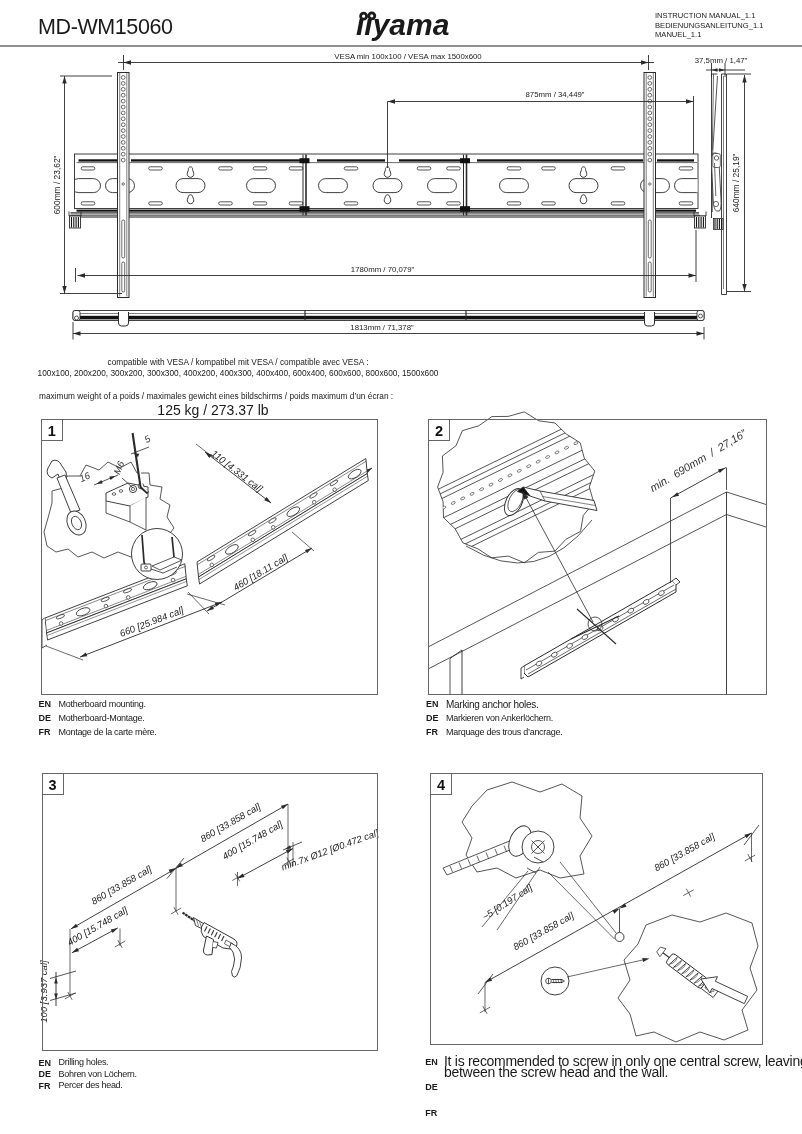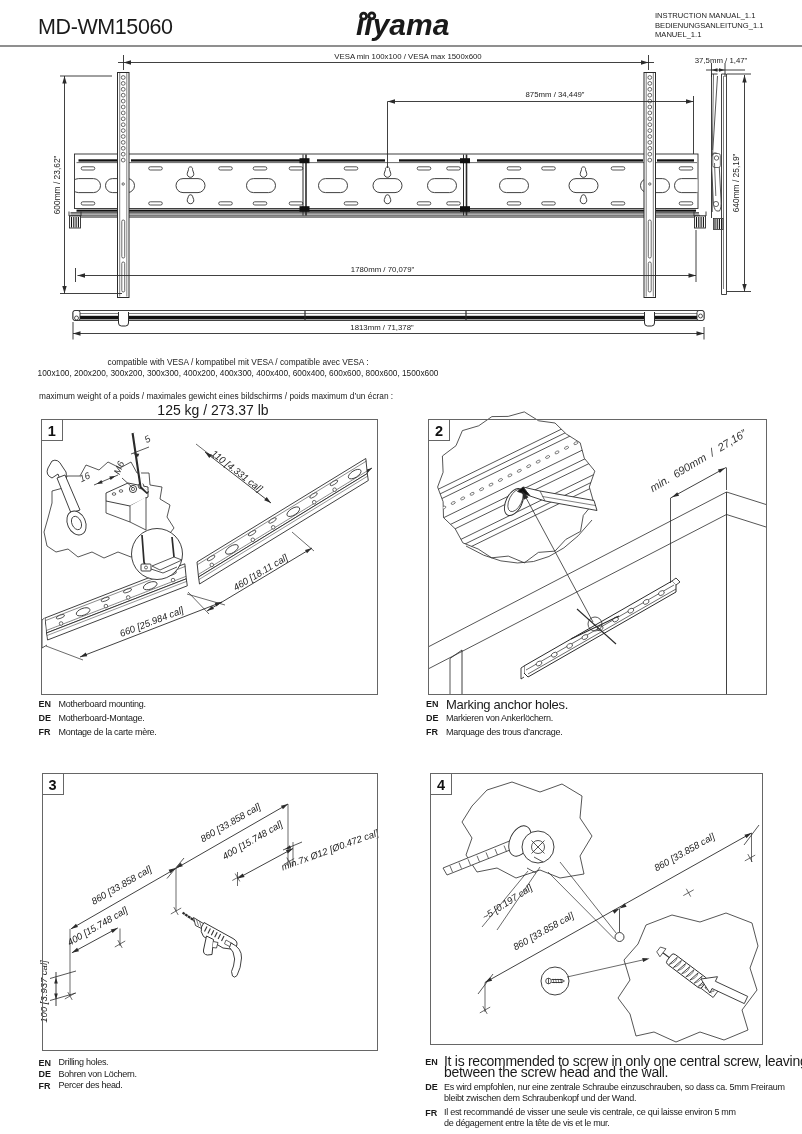--- a/index.html
+++ b/index.html
@@ -667,37 +667,35 @@
 <div style="position:absolute;left:38.5px;top:699.0px;font-size:9px;font-weight:bold;color:#1a1a1a">EN</div>
 <div style="position:absolute;left:58.5px;top:698.5px;font-size:9px;letter-spacing:-0.28px;color:#1a1a1a;line-height:11px;white-space:nowrap">Motherboard mounting.</div>
 
 <div style="position:absolute;left:38.5px;top:713.2px;font-size:9px;font-weight:bold;color:#1a1a1a">DE</div>
 <div style="position:absolute;left:58.5px;top:712.7px;font-size:9px;letter-spacing:-0.28px;color:#1a1a1a;line-height:11px;white-space:nowrap">Motherboard-Montage.</div>
 
 <div style="position:absolute;left:38.5px;top:727.4px;font-size:9px;font-weight:bold;color:#1a1a1a">FR</div>
 <div style="position:absolute;left:58.5px;top:726.9px;font-size:9px;letter-spacing:-0.28px;color:#1a1a1a;line-height:11px;white-space:nowrap">Montage de la carte mère.</div>
 
 <div style="position:absolute;left:426px;top:699.0px;font-size:9px;font-weight:bold;color:#1a1a1a">EN</div>
-<div style="position:absolute;left:446px;top:698.5px;font-size:13px;letter-spacing:-0.28px;color:#1a1a1a;line-height:11px;white-space:nowrap">Marking anchor holes.</div>
+<div style="position:absolute;left:446px;top:698.5px;font-size:10px;letter-spacing:-0.28px;color:#1a1a1a;line-height:11px;white-space:nowrap">Marking anchor holes.</div>
 
 <div style="position:absolute;left:426px;top:713.2px;font-size:9px;font-weight:bold;color:#1a1a1a">DE</div>
 <div style="position:absolute;left:446px;top:712.7px;font-size:9px;letter-spacing:-0.28px;color:#1a1a1a;line-height:11px;white-space:nowrap">Markieren von Ankerlöchern.</div>
 
 <div style="position:absolute;left:426px;top:727.4px;font-size:9px;font-weight:bold;color:#1a1a1a">FR</div>
 <div style="position:absolute;left:446px;top:726.9px;font-size:9px;letter-spacing:-0.28px;color:#1a1a1a;line-height:11px;white-space:nowrap">Marquage des trous d’ancrage.</div>
 
 <div style="position:absolute;left:38.5px;top:1057.5px;font-size:9px;font-weight:bold;color:#1a1a1a">EN</div>
 <div style="position:absolute;left:58.5px;top:1057.0px;font-size:9px;letter-spacing:-0.28px;color:#1a1a1a;line-height:11px;white-space:nowrap">Drilling holes.</div>
 
 <div style="position:absolute;left:38.5px;top:1069.2px;font-size:9px;font-weight:bold;color:#1a1a1a">DE</div>
 <div style="position:absolute;left:58.5px;top:1068.7px;font-size:9px;letter-spacing:-0.28px;color:#1a1a1a;line-height:11px;white-space:nowrap">Bohren von Löchern.</div>
 
 <div style="position:absolute;left:38.5px;top:1080.9px;font-size:9px;font-weight:bold;color:#1a1a1a">FR</div>
 <div style="position:absolute;left:58.5px;top:1080.4px;font-size:9px;letter-spacing:-0.28px;color:#1a1a1a;line-height:11px;white-space:nowrap">Percer des head.</div>
 
 <div style="position:absolute;left:425.3px;top:1056.5px;font-size:9px;font-weight:bold;color:#1a1a1a">EN</div>
 <div style="position:absolute;left:444px;top:1056.0px;font-size:14px;letter-spacing:-0.28px;color:#1a1a1a;line-height:11px;white-space:nowrap">It is recommended to screw in only one central screw, leaving approx. 5mm of clearance<br>between the screw head and the wall.</div>
 
 <div style="position:absolute;left:425.3px;top:1082.2px;font-size:9px;font-weight:bold;color:#1a1a1a">DE</div>
-<div style="position:absolute;left:444px;top:1081.7px;font-size:9px;letter-spacing:-0.28px;color:#1a1a1a;line-height:11px;white-space:nowrap">Es wird empfohlen, nur eine zentrale Schraube einzuschrauben, so dass ca. 5mm Freiraum<br>bleibt zwischen dem Schraubenkopf und der Wand.</div>
 
 <div style="position:absolute;left:425.3px;top:1107.9px;font-size:9px;font-weight:bold;color:#1a1a1a">FR</div>
-<div style="position:absolute;left:444px;top:1107.4px;font-size:9px;letter-spacing:-0.28px;color:#1a1a1a;line-height:11px;white-space:nowrap">Il est recommandé de visser une seule vis centrale, ce qui laisse environ 5 mm<br>de dégagement entre la tête de vis et le mur.</div>
 </div>
 </body></html>

